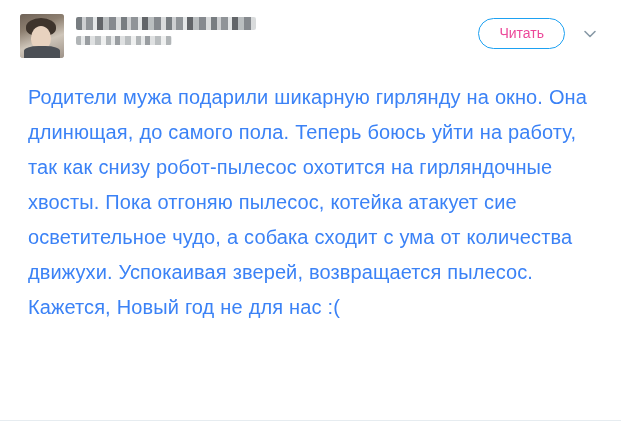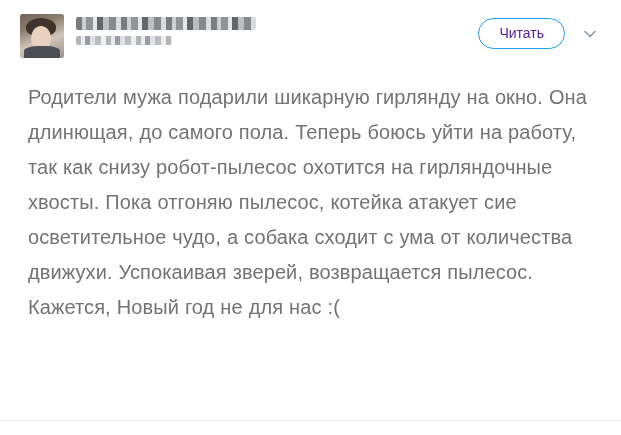--- a/index.html
+++ b/index.html
@@ -121,21 +121,21 @@
   .header-actions {
     margin-left: auto;
     display: flex;
     align-items: center;
     gap: 14px;
     padding-top: 4px;
   }
 
   .read-button {
     border: 1px solid #1da1f2;
-    color: #4c1d95;
+    color: #ec4899;
     background: #ffffff;
     border-radius: 18px;
     font-size: 14px;
     font-family: "Liberation Sans", sans-serif;
     padding: 7px 20px 8px 20px;
     line-height: 1;
     cursor: pointer;
     white-space: nowrap;
   }
 
@@ -147,21 +147,21 @@
     justify-content: center;
     cursor: pointer;
     background: transparent;
     border: none;
     padding: 0;
   }
 
   
   .tweet-body {
     padding: 22px 28px 0 28px;
-    color: #737373;
+    color: #3b82f6;
     font-size: 20px;
     line-height: 35px;
     letter-spacing: 0.1px;
     word-spacing: 0.3px;
     flex: 1 1 auto;
   }
 
   .tweet-text {
     margin: 0;
     white-space: pre-wrap;

